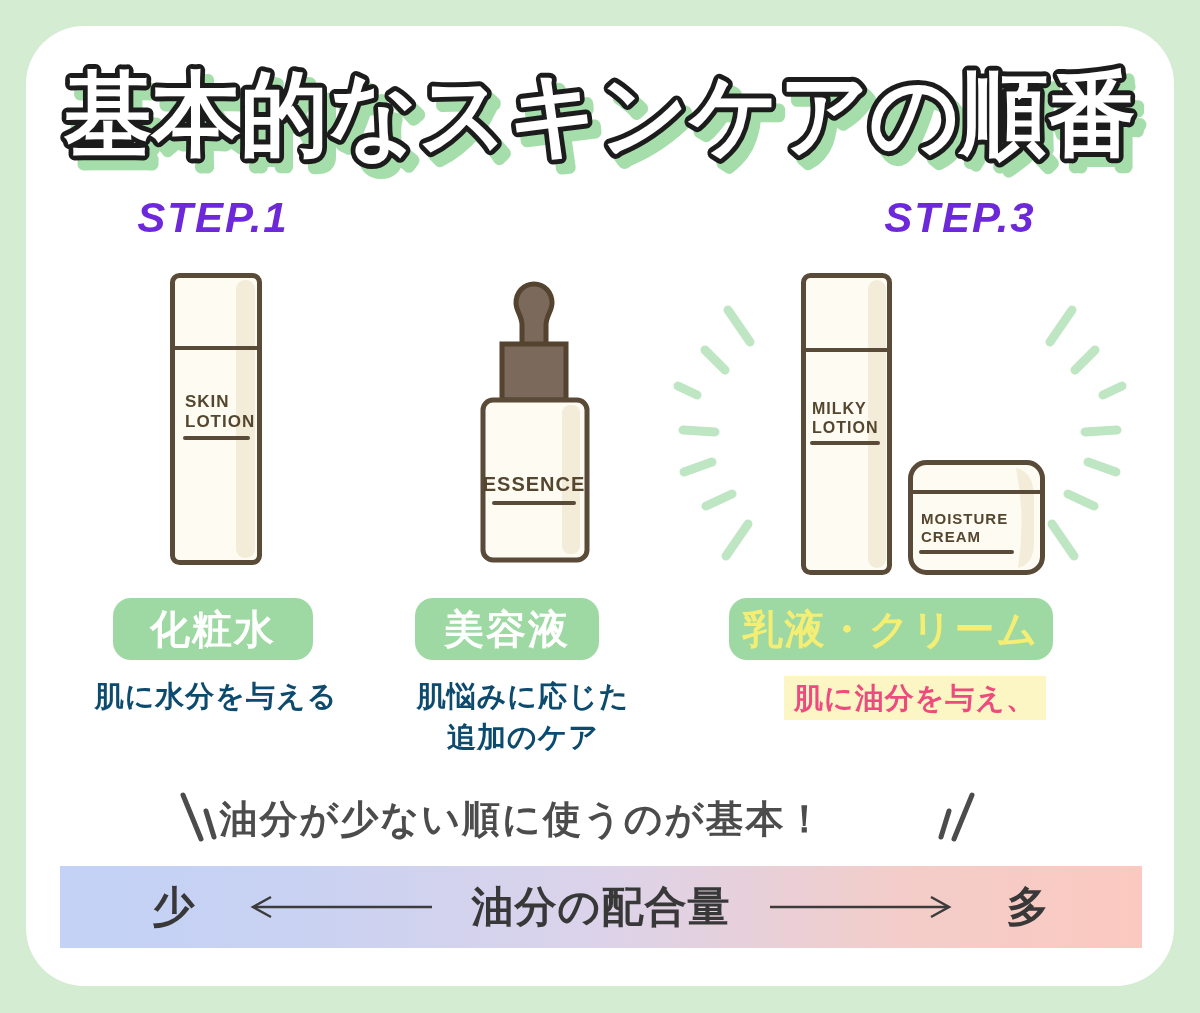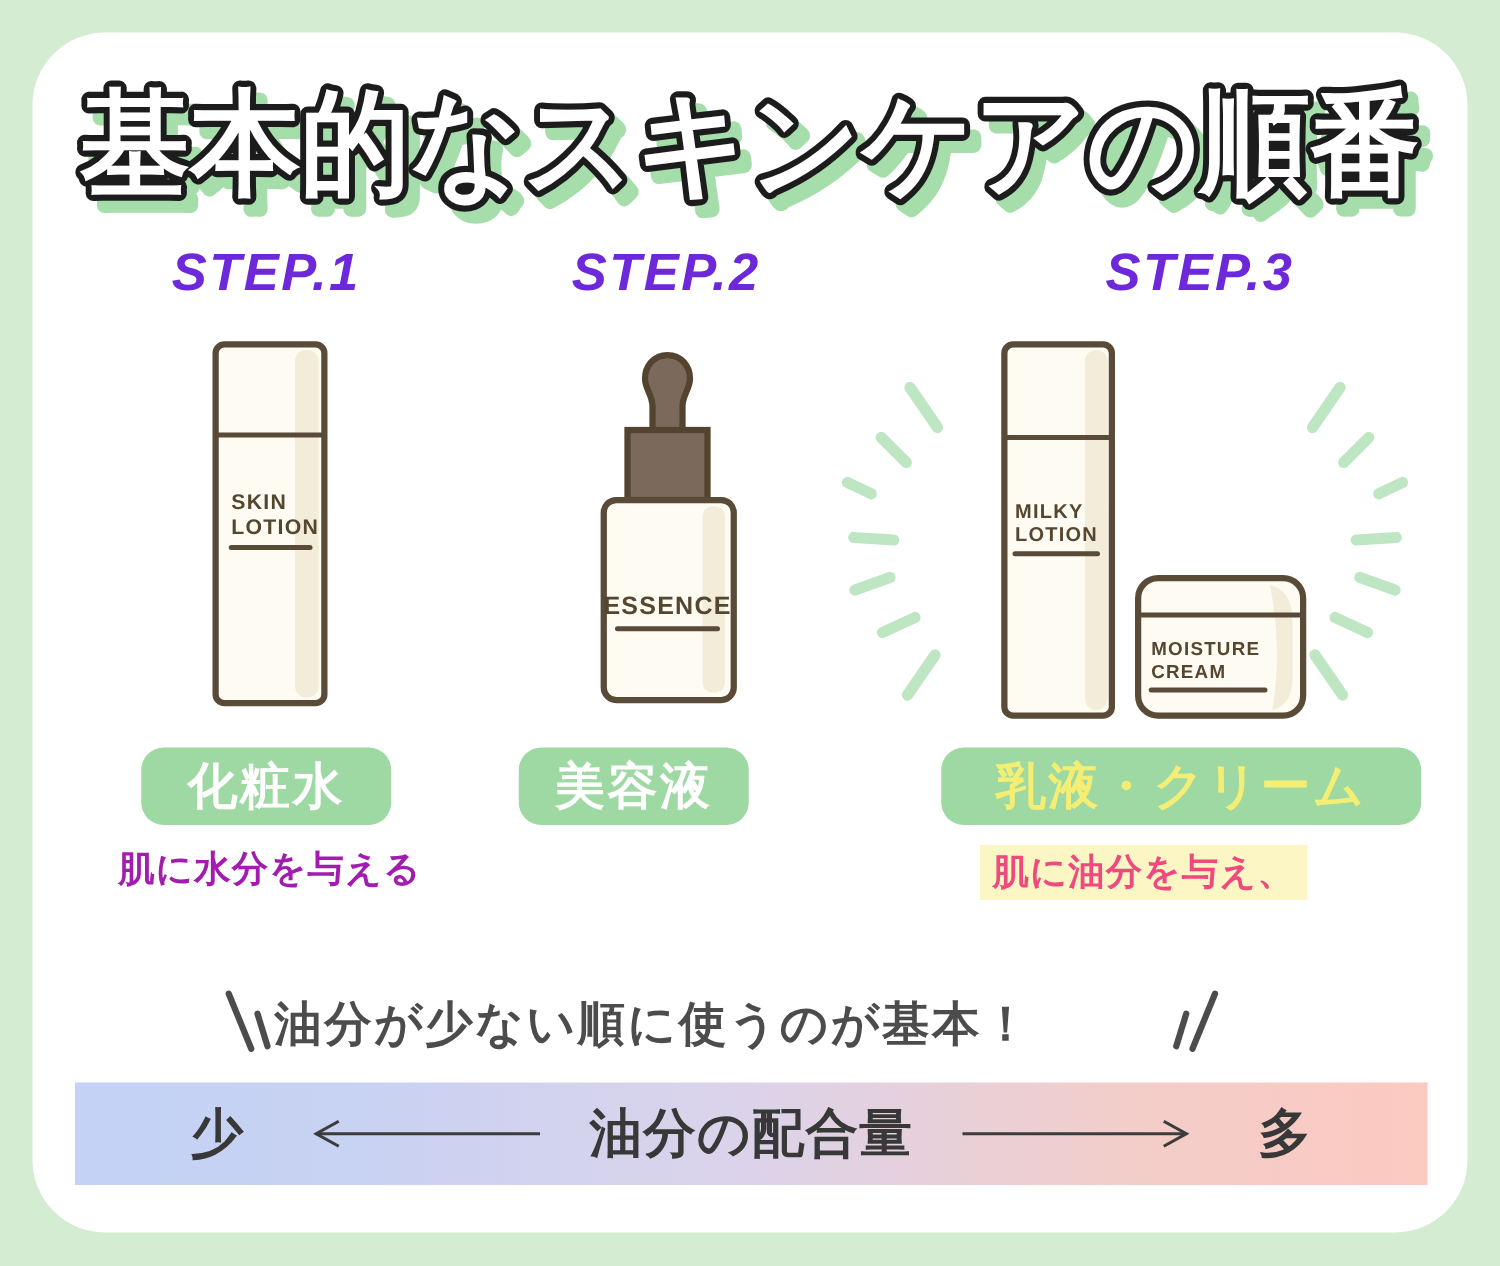--- a/index.html
+++ b/index.html
@@ -10,21 +10,21 @@
   .title-svg{position:absolute;left:0;top:0;width:1200px;height:195px;}
   .title-svg text{font-family:"DejaVu Sans","Liberation Sans",sans-serif;font-weight:bold;}
   .t-shadow{fill:#a6deab;stroke:#a6deab;stroke-width:10px;stroke-linejoin:round;paint-order:stroke;}
   .t-main{fill:#ffffff;stroke:#1c1c1c;stroke-width:10px;stroke-linejoin:round;paint-order:stroke;}
   .step-label{position:absolute;top:194px;width:300px;text-align:center;
     font-size:42px;font-weight:bold;font-style:italic;color:#6d28d9;letter-spacing:2px;}
   .badge{position:absolute;top:598px;height:62px;background:#9ed8a2;border-radius:18px;
     color:#ffffff;font-weight:bold;font-size:40px;text-align:center;line-height:62px;letter-spacing:2px;}
   .badge.yellow-text{color:#f5ee74;}
   .desc{position:absolute;top:676px;text-align:center;font-size:29px;font-weight:bold;
-    color:#a21caf;line-height:41px;letter-spacing:1px;}
+    color:#0c4a6e;line-height:41px;letter-spacing:1px;}
   .desc.pink{color:#ee4a7f;line-height:40px;}
   .hl{background:#fbf6c3;padding:2px 10px;display:inline-block;margin-bottom:2px;}
   .note-line{position:absolute;top:794px;left:0;width:1045px;text-align:center;
     font-size:38px;font-weight:bold;color:#4c4c4c;letter-spacing:2px;}
   .slash-svg{position:absolute;top:788px;}
   .scale-bar{position:absolute;left:60px;top:866px;width:1082px;height:82px;
     background:linear-gradient(90deg,#c3d2f6 0%,#c9d2f2 22%,#dcd3ea 50%,#f3cdc9 78%,#fbc9c0 100%);}
   .bar-label{position:absolute;top:0;height:82px;line-height:82px;text-align:center;
     font-size:42px;font-weight:bold;color:#383838;letter-spacing:1px;}
   .bar-arrow{position:absolute;top:28px;width:184px;height:26px;}
@@ -44,21 +44,20 @@
 
 <div class="canvas">
   <div class="panel"></div>
 
   <svg class="title-svg" viewBox="0 0 1200 195">
     <text class="t-shadow" x="609" y="156" text-anchor="middle" font-size="92" textLength="1072" lengthAdjust="spacingAndGlyphs">基本的なスキンケアの順番</text>
     <text class="t-main" x="600" y="146" text-anchor="middle" font-size="92" textLength="1072" lengthAdjust="spacingAndGlyphs">基本的なスキンケアの順番</text>
   </svg>
 
   <div class="step-label" style="left:63px;">STEP.1</div>
-  <div class="step-label" style="left:383px;">STEP.2</div>
   <div class="step-label" style="left:810px;">STEP.3</div>
 
   <svg class="product-svg" style="left:160px;top:266px;" width="112" height="306" viewBox="0 0 112 306">
     <rect class="p-fill" x="12.5" y="9.5" width="87" height="287" rx="7"></rect>
     <rect class="p-shade" x="76" y="14" width="19" height="278" rx="9"></rect>
     <rect class="p-outline" x="12.5" y="9.5" width="87" height="287" rx="7"></rect>
     <line class="p-line" x1="15" y1="82" x2="97" y2="82"></line>
     <text class="p-text" x="25" y="141" font-size="17">SKIN</text>
     <text class="p-text" x="25" y="161" font-size="17">LOTION</text>
     <line class="p-line" x1="25" y1="172" x2="88" y2="172"></line>
@@ -104,24 +103,28 @@
     <path class="p-shade" d="M344,210 q18,4 18,30 l0,44 q0,22 -16,26 q8,-50 -2,-100 z"></path>
     <rect class="p-outline" x="238.5" y="204.5" width="132" height="110" rx="16"></rect>
     <line class="p-line" x1="240" y1="234" x2="369" y2="234"></line>
     <text class="p-text" x="249" y="266" font-size="15">MOISTURE</text>
     <text class="p-text" x="249" y="284" font-size="15">CREAM</text>
     <line class="p-line" x1="249" y1="294" x2="340" y2="294"></line>
   </svg>
 
   <div class="badge" style="left:113px;width:200px;">化粧水</div>
   <div class="badge" style="left:415px;width:184px;">美容液</div>
-  <div class="badge yellow-text" style="left:753px;width:384px;">乳液・クリーム</div>
+  <div class="badge yellow-text" style="left:729px;width:324px;">乳液・クリーム</div>
 
   <div class="desc" style="left:63px;width:306px;">
     <span>肌に水分を与える</span>
+  </div>
+  <div class="desc" style="left:370px;width:306px;">
+    <span>肌悩みに応じた</span><br>
+    <span>追加のケア</span>
   </div>
   <div class="desc pink" style="left:715px;width:400px;">
     <span class="hl">肌に油分を与え、</span><br>
   </div>
 
   <svg class="slash-svg" style="left:175px;" width="46" height="58" viewBox="0 0 46 58">
     <line class="slash" x1="8" y1="7" x2="26" y2="51"></line>
     <line class="slash" x1="31" y1="23" x2="39" y2="49"></line>
   </svg>
   <div class="note-line">油分が少ない順に使うのが基本！</div>

